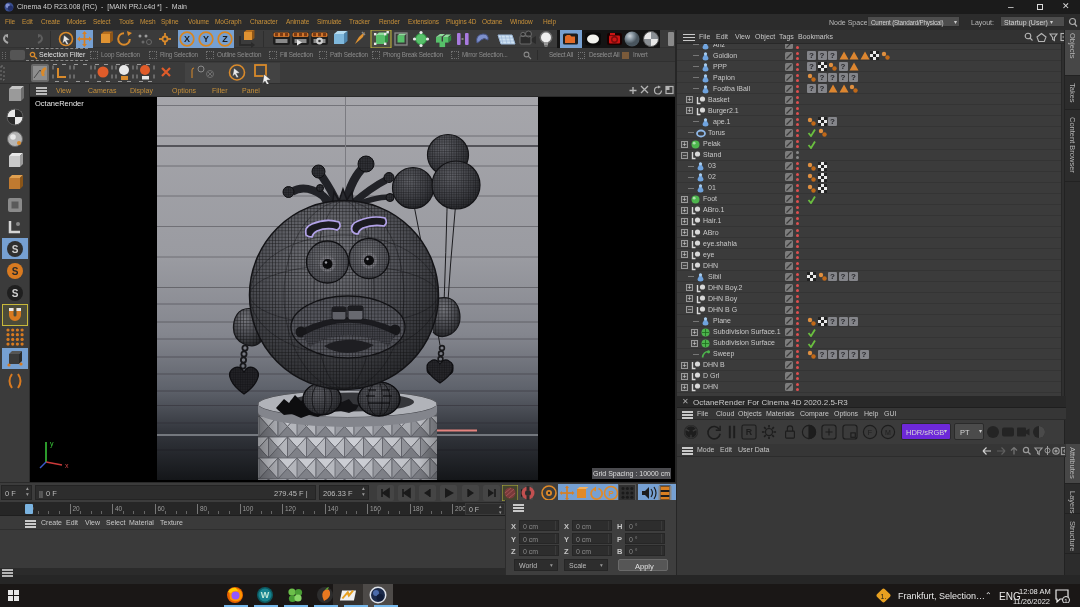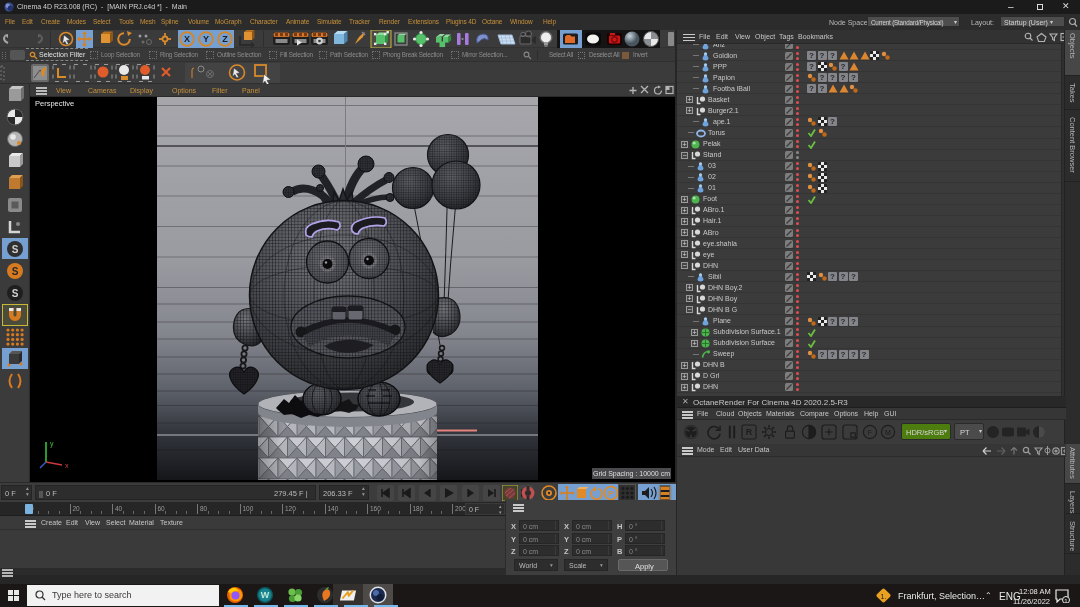--- a/index.html
+++ b/index.html
@@ -384,21 +384,21 @@
       <div class="t" style="left:212px;top:2.5px;font-size:7px;color:#c8913a">Panel</div>
       <svg class="a" style="left:598px;top:1px" width="46" height="11" fill="none" stroke="#b5b5b5">
 <path d="M5,2 v7 M1.5,5.5 h7" stroke-width="1.3"></path>
         <path d="M13,8 l7,-7 m0,7 l-7,-7" stroke-width="1.3"></path>
         <path d="M30,2 a3.5,3.5 0 1,0 3.5,3.5" stroke-width="1.2"></path>
         <path d="M30,0.5 l3,1.5 -3,1.5z" fill="#b5b5b5" stroke="none"></path>
         <rect x="38" y="1.5" width="7" height="7" stroke-width="1.2"></rect>
         <rect x="38" y="1.5" width="3.5" height="3.5" fill="#b5b5b5" stroke="none"></rect>
       </svg>
     </div>
-    <div class="t" style="left:3px;top:15px;background:#000;padding:0 2px;font-size:7.5px;color:#e8e8e8">Perspective</div>
+    <div class="t" style="left:3px;top:15px;background:#000;padding:0 2px;font-size:7.5px;color:#e8e8e8">OctaneRender</div>
   </div>
 <svg class="a" style="left:157px;top:97px" width="381" height="383" viewBox="157 97 381 383">
 <defs>
 <linearGradient id="bg" x1="0" y1="0" x2="0" y2="1">
  <stop offset="0" stop-color="#a6a6ab"></stop>
         <stop offset="0.42" stop-color="#9a9ba1"></stop>
         <stop offset="0.62" stop-color="#84868e"></stop>
         <stop offset="0.76" stop-color="#5f636c"></stop>
         <stop offset="0.87" stop-color="#34373e"></stop>
         <stop offset="1" stop-color="#141619"></stop>
@@ -1393,21 +1393,21 @@
       </g>
 <g transform="translate(346,12)">
         <rect x="-6" y="-4.5" width="9" height="9" rx="1" fill="#242424" stroke="none"></rect>
         <path d="M3,-1.5 l3.5,-2 v7 l-3.5,-2z" fill="#242424" stroke="none"></path>
       </g>
 <g transform="translate(362,12)">
         <circle r="6" fill="#242424" stroke="none"></circle>
         <path d="M0,-6 a6,6 0 0,1 0,12z" fill="#4a4a4a" stroke="none"></path>
       </g>
 </svg>
-    <div class="a" style="left:224px;top:27px;width:50px;height:17px;background:#4d7c0f;border:1px solid #2a2a2a;border-radius:2px">
+    <div class="a" style="left:224px;top:27px;width:50px;height:17px;background:#6d28d9;border:1px solid #2a2a2a;border-radius:2px">
 <div class="t" style="left:4px;top:4px;font-size:7.5px;color:#d5d5d5">HDR/sRGB</div>
       <div class="t" style="left:42px;top:3px;font-size:6px;color:#ccc">▾</div>
     </div>
     <div class="a" style="left:277px;top:27px;width:30px;height:17px;background:#4b4b4b;border:1px solid #2a2a2a;border-radius:2px">
 <div class="t" style="left:5px;top:4px;font-size:7.5px;color:#d5d5d5">PT</div>
       <div class="t" style="left:24px;top:3px;font-size:6px;color:#ccc">▾</div>
     </div>
   </div>
 <div class="a" style="left:675px;top:444px;width:389px;height:131px;background:#383838;border-left:2px solid #262626">
     <div class="a" style="left:0;top:0;width:389px;height:13px;background:#363636;border-bottom:1px solid #2c2c2c">
@@ -1669,27 +1669,20 @@
 <div class="a" style="left:0;top:568px;width:505px;height:7px;background:#2b2b2b"></div>
 <div class="a" style="left:0;top:575px;width:1080px;height:9px;background:#262626"></div>
 <div class="a" style="left:2px;top:569px;width:11px;height:1.5px;background:#b5b5b5;box-shadow:0 3px 0 #b5b5b5, 0 6px 0 #b5b5b5"></div>
 <div class="a" style="left:0;top:584px;width:1080px;height:23px;background:#1a1716">
     <svg class="a" style="left:8px;top:6px" width="11" height="11" fill="#e8e8e8">
       <rect width="5" height="5"></rect>
       <rect x="6" width="5" height="5"></rect>
       <rect y="6" width="5" height="5"></rect>
       <rect x="6" y="6" width="5" height="5"></rect>
     </svg>
-    <div class="a" style="left:27px;top:1px;width:192px;height:21px;background:#f2f2f2">
-<svg class="a" style="left:8px;top:5px" width="11" height="11">
-        <circle cx="4.5" cy="4.5" r="3.5" fill="none" stroke="#333" stroke-width="1.2"></circle>
-        <line x1="7" y1="7" x2="10" y2="10" stroke="#333" stroke-width="1.2"></line>
-      </svg>
-<div class="t" style="left:25px;top:5px;font-size:9px;color:#3a3a3a">Type here to search</div>
-    </div>
     <svg class="a" style="left:221px;top:0" width="180" height="23">
 <rect x="112" y="0" width="30" height="23" fill="#33302e"></rect>
 <rect x="142" y="0" width="30" height="23" fill="#4d4a48"></rect>
 <g transform="translate(14,11)">
         <circle r="8" fill="#e66000"></circle>
         <path d="M-6,-4 a8,8 0 0,1 12,0 q3,5 -1,9 a8,8 0 0,1 -10,-1z" fill="#ff9500"></path>
         <circle cx="0.5" cy="0.5" r="4" fill="#9059ff"></circle>
         <path d="M-7,-3 q3,-5 8,-4 l2,3 q-5,-1 -7,2z" fill="#ffcb00"></path>
       </g>
 <g transform="translate(44,11)">

